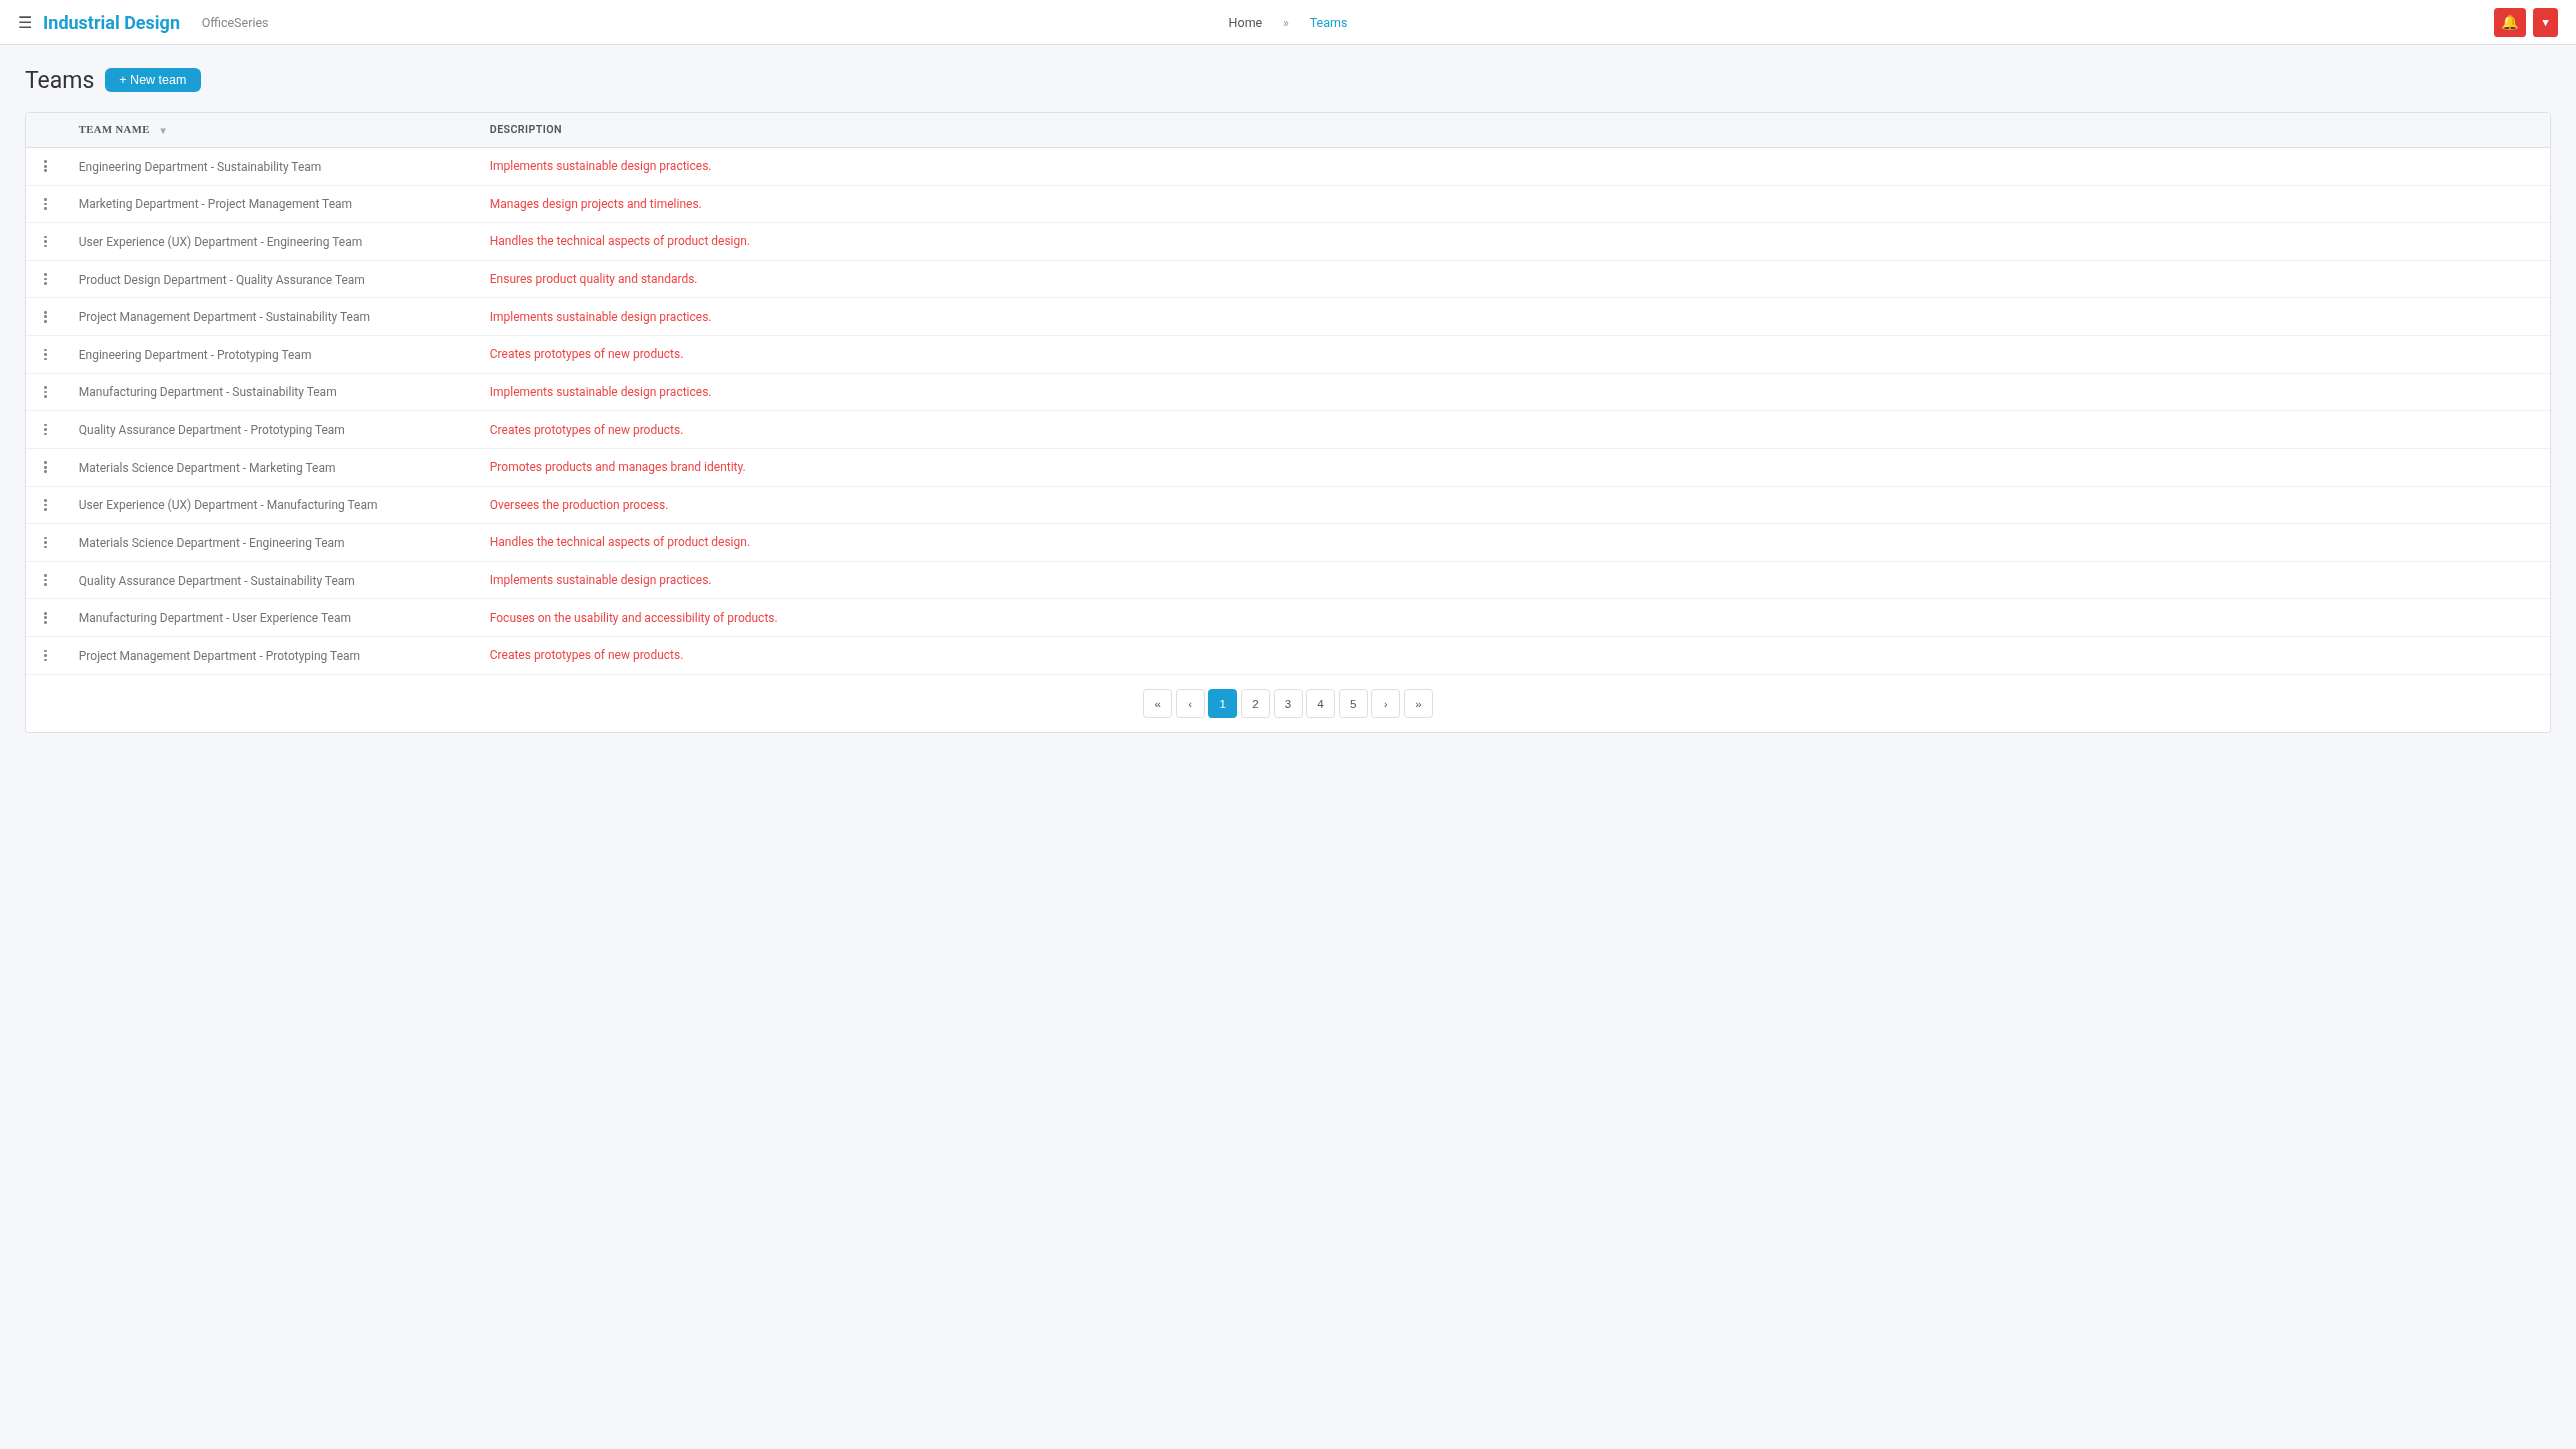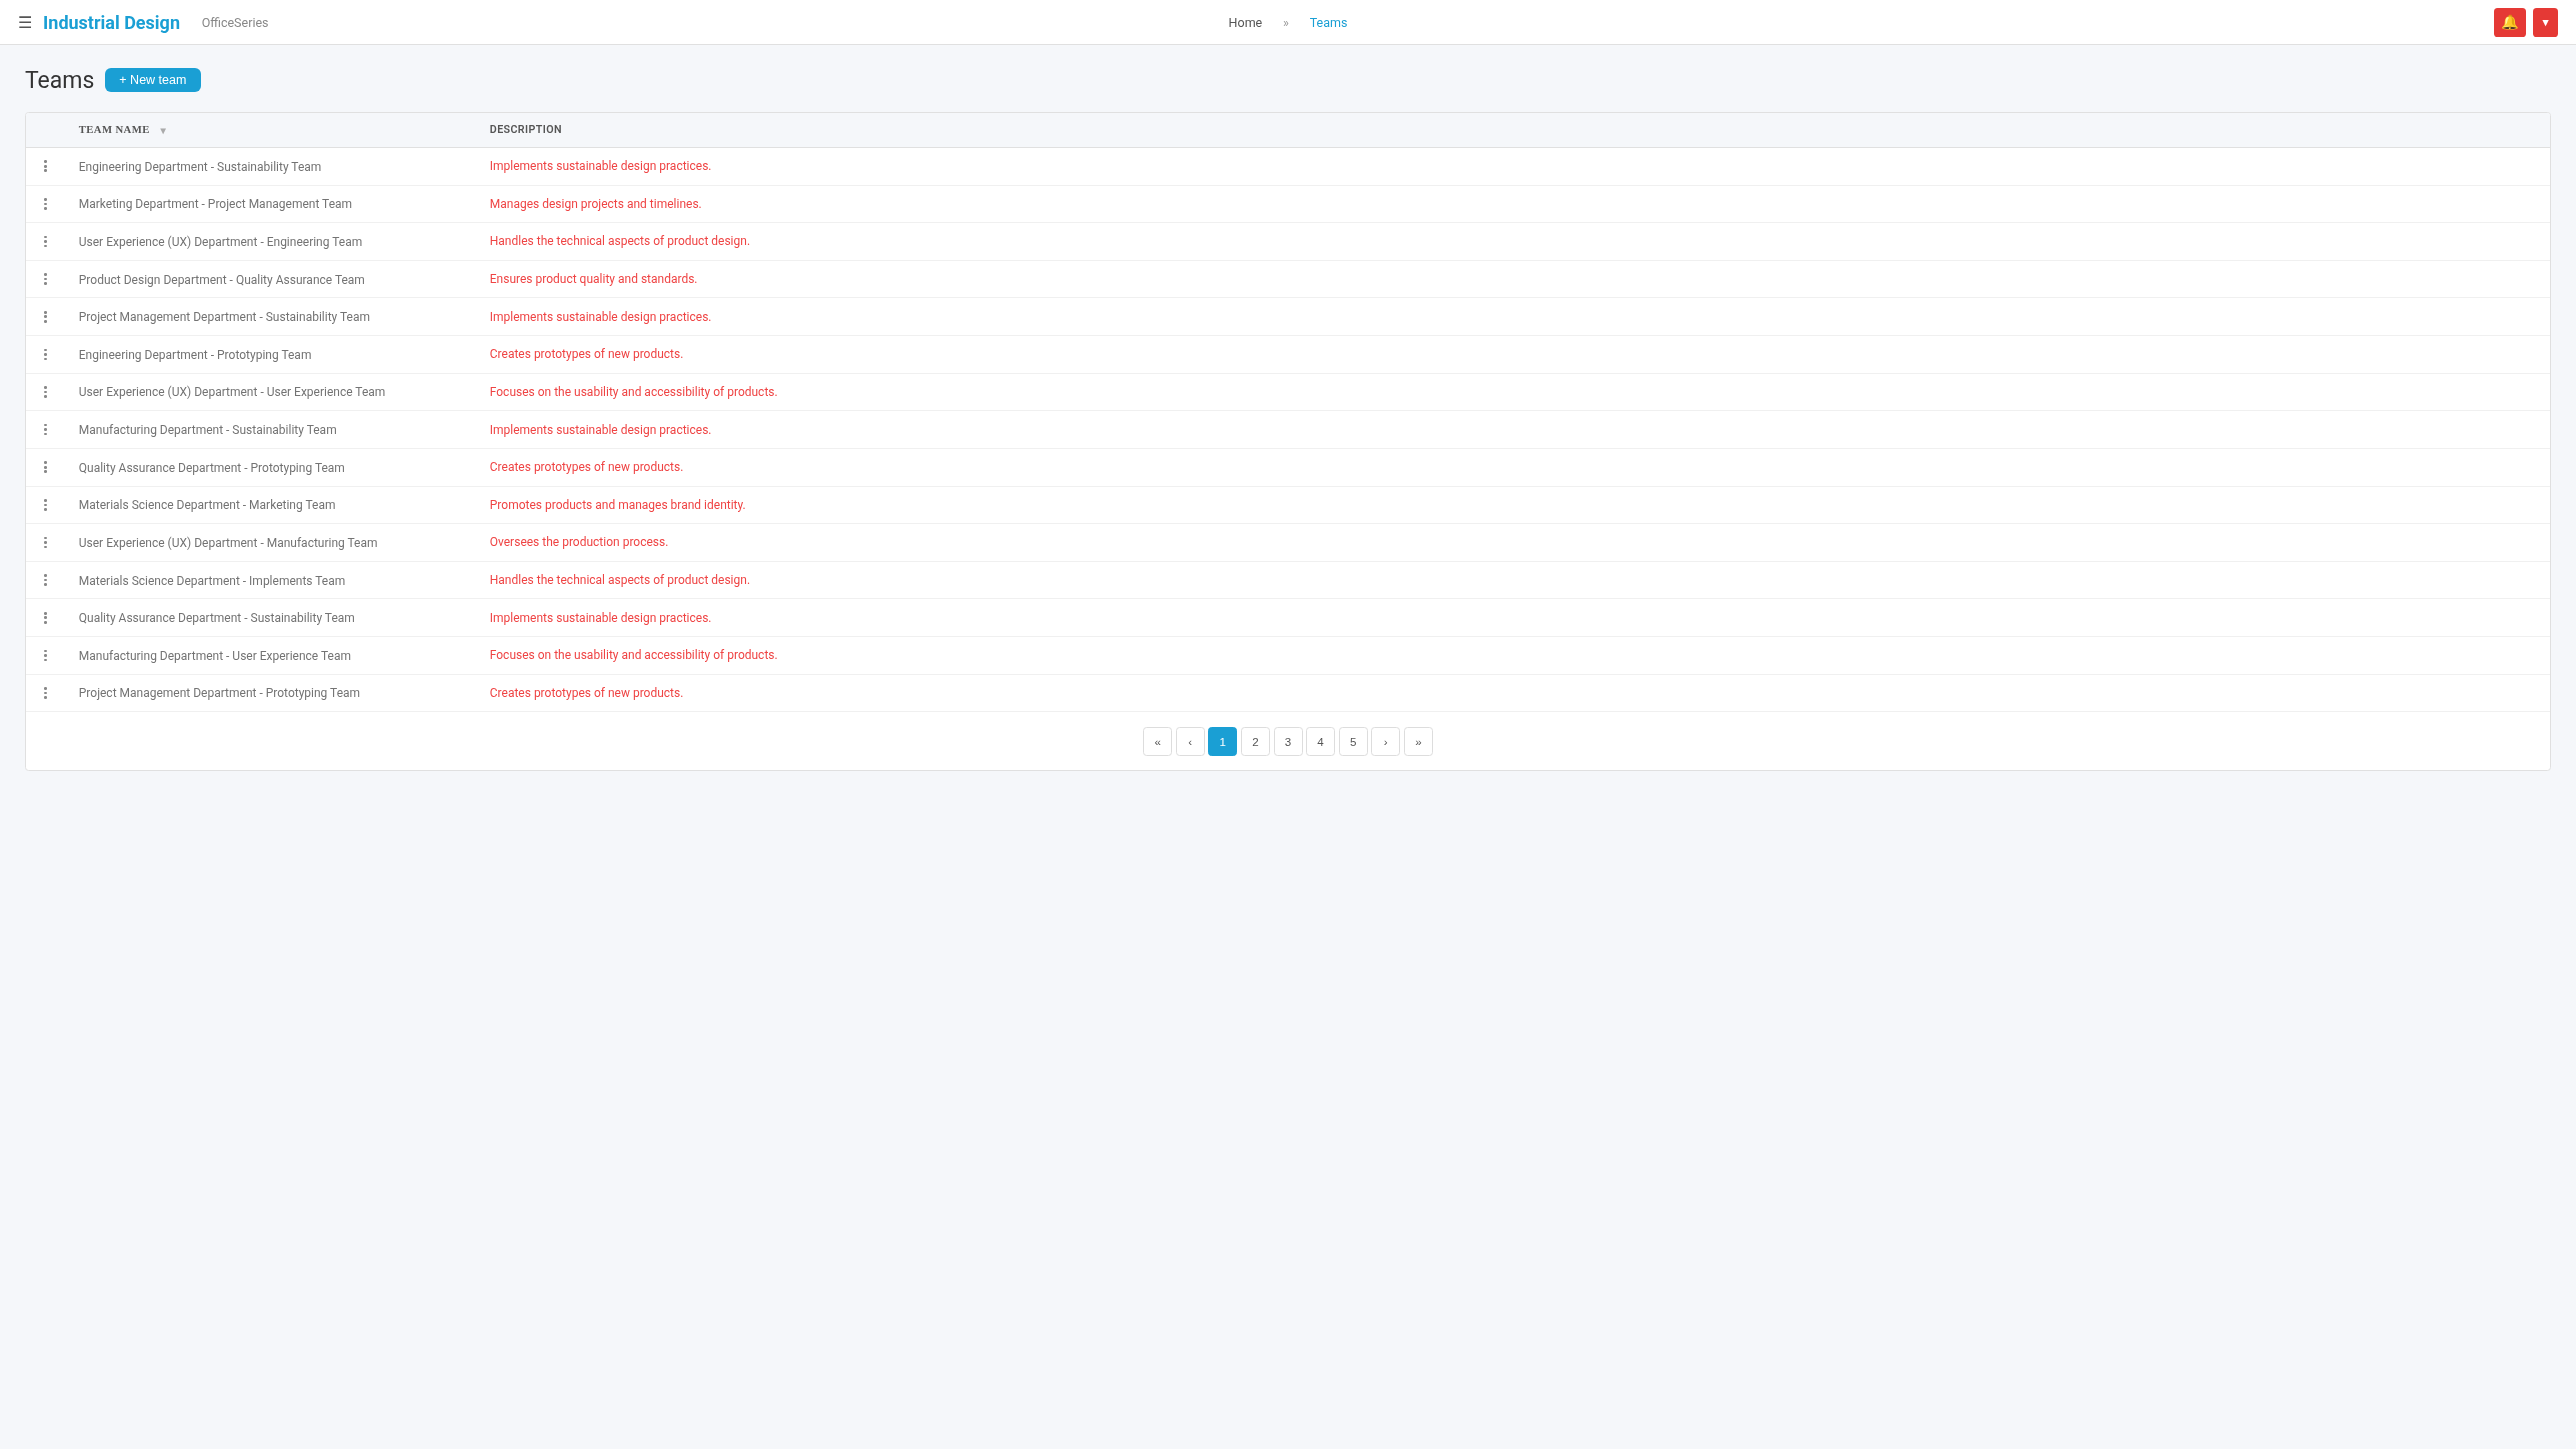--- a/index.html
+++ b/index.html
@@ -241,31 +241,20 @@
             <td class="desc-text">Creates prototypes of new products.</td>
           </tr>
           <tr>
             <td class="action-col">
               <button class="dots-btn">
                 <span></span>
                 <span></span>
                 <span></span>
               </button>
             </td>
-            <td><a href="#" class="team-link">User Experience (UX) Department - User Experience Team</a></td>
-            <td class="desc-text">Focuses on the usability and accessibility of products.</td>
-          </tr>
-          <tr>
-            <td class="action-col">
-              <button class="dots-btn">
-                <span></span>
-                <span></span>
-                <span></span>
-              </button>
-            </td>
             <td><a href="#" class="team-link">Manufacturing Department - Sustainability Team</a></td>
             <td class="desc-text">Implements sustainable design practices.</td>
           </tr>
           <tr>
             <td class="action-col">
               <button class="dots-btn">
                 <span></span>
                 <span></span>
                 <span></span>
               </button>
@@ -296,21 +285,21 @@
             <td class="desc-text">Oversees the production process.</td>
           </tr>
           <tr>
             <td class="action-col">
               <button class="dots-btn">
                 <span></span>
                 <span></span>
                 <span></span>
               </button>
             </td>
-            <td><a href="#" class="team-link">Materials Science Department - Implements Team</a></td>
+            <td><a href="#" class="team-link">Materials Science Department - Engineering Team</a></td>
             <td class="desc-text">Handles the technical aspects of product design.</td>
           </tr>
           <tr>
             <td class="action-col">
               <button class="dots-btn">
                 <span></span>
                 <span></span>
                 <span></span>
               </button>
             </td>

